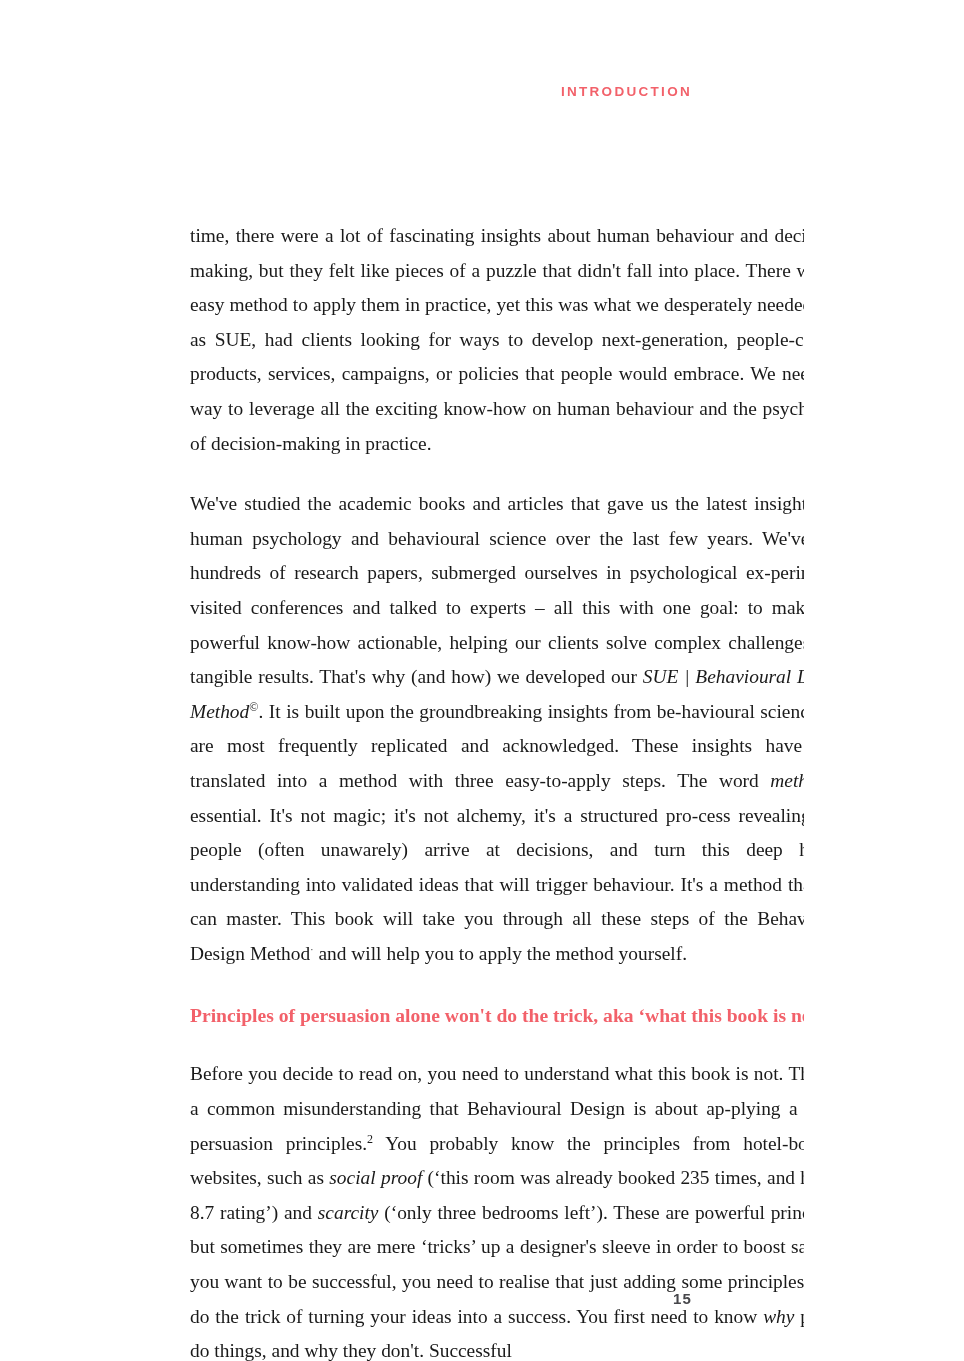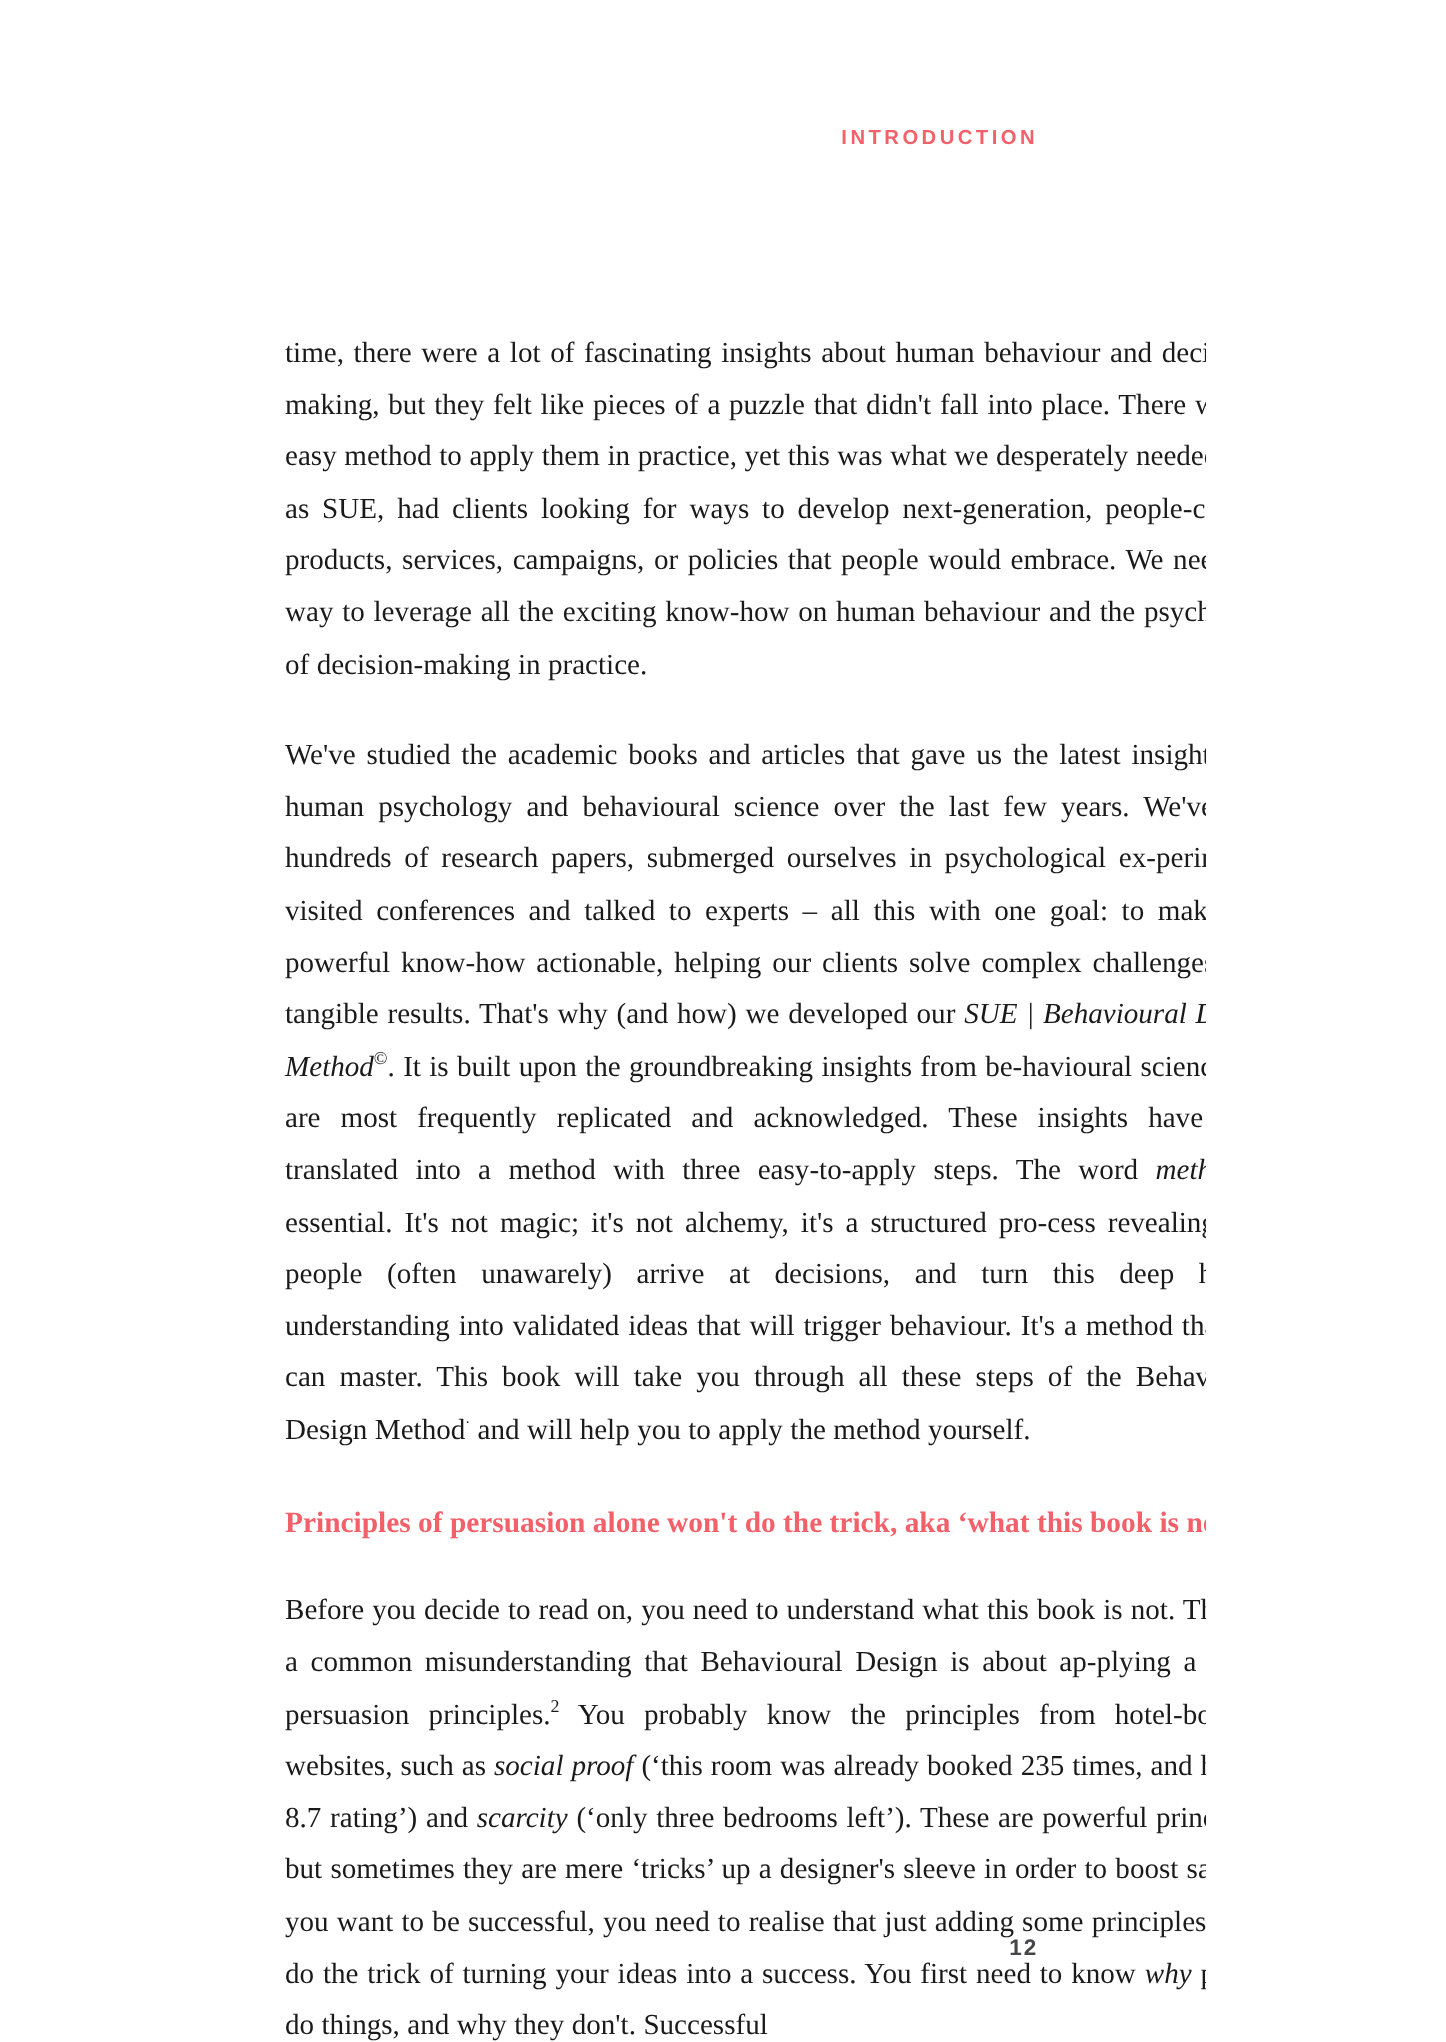--- a/index.html
+++ b/index.html
@@ -112,15 +112,15 @@
     <p class="body-par">time, there were a lot of fascinating insights about human behaviour and deci-sion-making, but they felt like pieces of a puzzle that didn't fall into place. There was no easy method to apply them in practice, yet this was what we desperately needed. We, as SUE, had clients looking for ways to develop next-generation, people-centred products, services, campaigns, or policies that people would embrace. We needed a way to leverage all the exciting know-how on human behaviour and the psychology of decision-making in practice.</p>
 
     <p class="body-par"><span>We've studied the academic books and articles that gave us the latest insights into human psychology and behavioural science over the last few years. We've read hundreds of research papers, submerged ourselves in psychological ex-periments, visited conferences and talked to experts – all this with one goal: to make that powerful know-how actionable, helping our clients solve complex challenges with tangible results. That's why (and how) we developed our </span><em>SUE | Behavioural Design Method</em><sup class="copyright-mark">©</sup><span>. It is built upon the groundbreaking insights from be-havioural science that are most frequently replicated and acknowledged. These insights have been translated into a method with three easy-to-apply steps. The word </span><em>method</em><span> is essential. It's not magic; it's not alchemy, it's a structured pro-cess revealing how people (often unawarely) arrive at decisions, and turn this deep human understanding into validated ideas that will trigger behaviour. It's a method that you can master. This book will take you through all these steps of the Behavioural Design Method</span><sup class="tiny-mark">·</sup><span> and will help you to apply the method yourself.</span></p>
 
     <h2 class="section-heading">Principles of persuasion alone won't do the trick, aka ‘what this book is not’</h2>
 
     <p class="body-par"><span>Before you decide to read on, you need to understand what this book is not. There is a common misunderstanding that Behavioural Design is about ap-plying a set of persuasion principles.</span><sup class="footnote-ref">2</sup><span> You probably know the principles from hotel-booking websites, such as </span><em>social proof</em><span> (‘this room was already booked 235 times, and had an 8.7 rating’) and </span><em>scarcity</em><span> (‘only three bedrooms left’). These are powerful principles, but sometimes they are mere ‘tricks’ up a designer's sleeve in order to boost sales. If you want to be successful, you need to realise that just adding some principles won't do the trick of turning your ideas into a success. You first need to know </span><em>why</em><span> people do things, and why they don't. Successful</span></p>
 
   </div>
 
-  <div class="folio">12</div>
+  <div class="folio">15</div>
 
 </div>
 
 </body></html>

